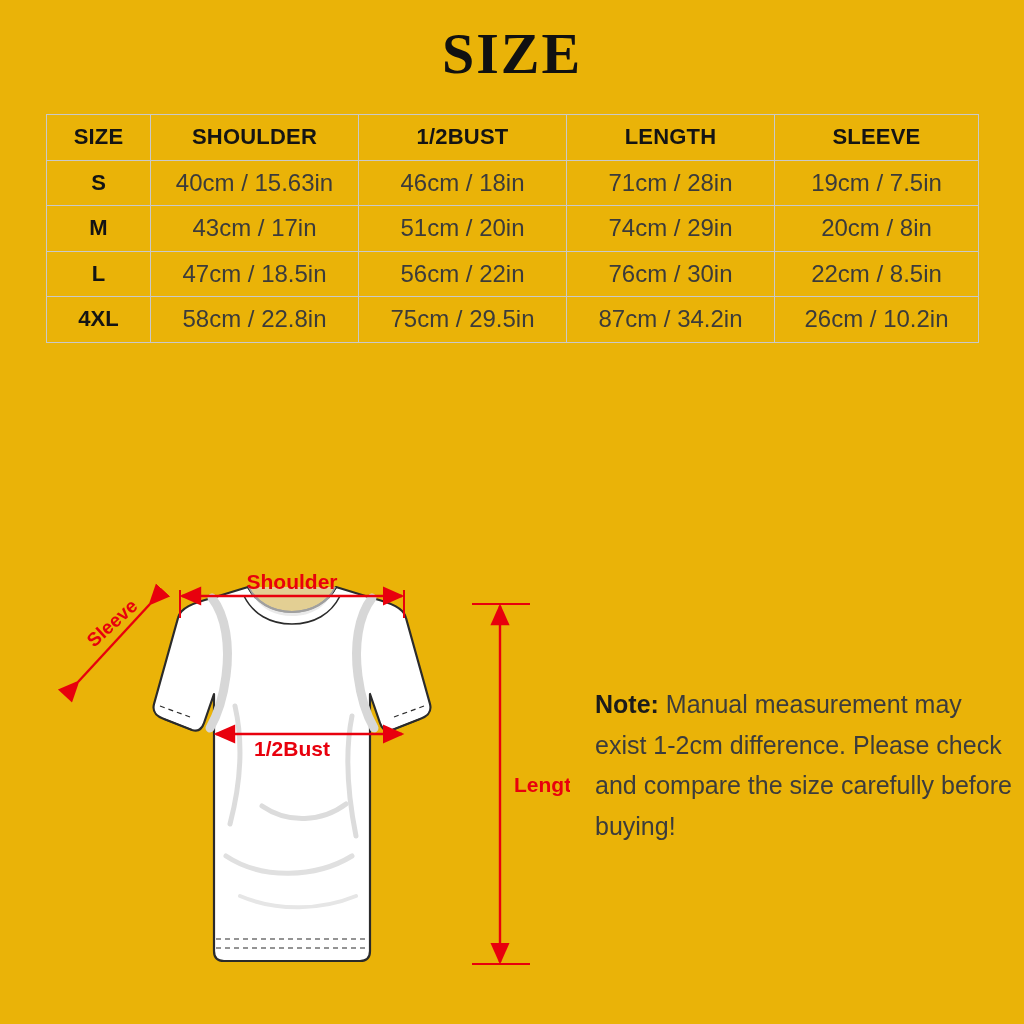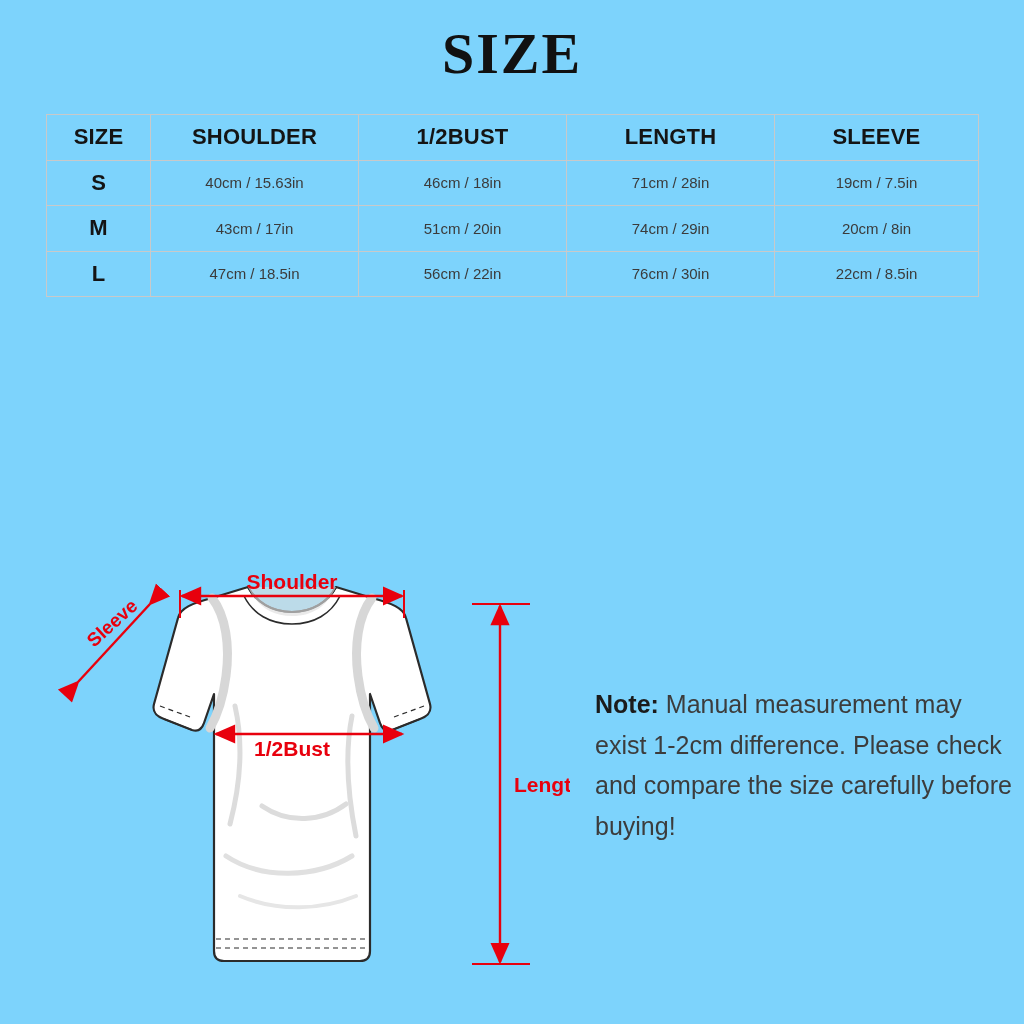--- a/index.html
+++ b/index.html
@@ -8,21 +8,21 @@
     width: 1024px; height: 1024px;
     background: #ffffff;
     font-family: "Liberation Sans", sans-serif;
     color: #1a1a1a;
     overflow: hidden;
   }
   #page {
     position: relative;
     width: 1024px;
     height: 1024px;
-    background: #7dd3fc;
+    background: #eab308;
     padding-left: 6px;
   }
 
   
   .title {
     position: absolute;
     top: 22px;
     left: 0;
     width: 1024px;
     text-align: center;
@@ -40,21 +40,21 @@
     top: 114px;
     left: 46px;
     width: 932px;
     border-collapse: collapse;
     table-layout: fixed;
   }
   .size-table th, .size-table td {
     border: 1px solid #c9c9c9;
     text-align: center;
     color: #3b3b3b;
-    font-size: 15px;
+    font-size: 24px;
     height: 45.5px;
     padding: 0 2px;
     white-space: nowrap;
   }
   .size-table th {
     font-weight: 700;
     font-size: 22px;
     color: #141414;
     letter-spacing: 0.2px;
   }
@@ -132,20 +132,27 @@
         <td>51cm / 20in</td>
         <td>74cm / 29in</td>
         <td>20cm / 8in</td>
       </tr>
       <tr>
         <td class="sz">L</td>
         <td>47cm / 18.5in</td>
         <td>56cm / 22in</td>
         <td>76cm / 30in</td>
         <td>22cm / 8.5in</td>
+      </tr>
+      <tr>
+        <td class="sz">4XL</td>
+        <td>58cm / 22.8in</td>
+        <td>75cm / 29.5in</td>
+        <td>87cm / 34.2in</td>
+        <td>26cm / 10.2in</td>
       </tr>
     </tbody>
   </table>
 
   <div class="diagram">
     <svg width="540" height="450" viewBox="0 0 540 450" xmlns="http://www.w3.org/2000/svg">
       <defs>
         <marker id="arrR" markerWidth="10" markerHeight="10" refX="8" refY="4" orient="auto">
           <path d="M0,0 L9,4 L0,8 z" fill="#e8000d"></path>
         </marker>

